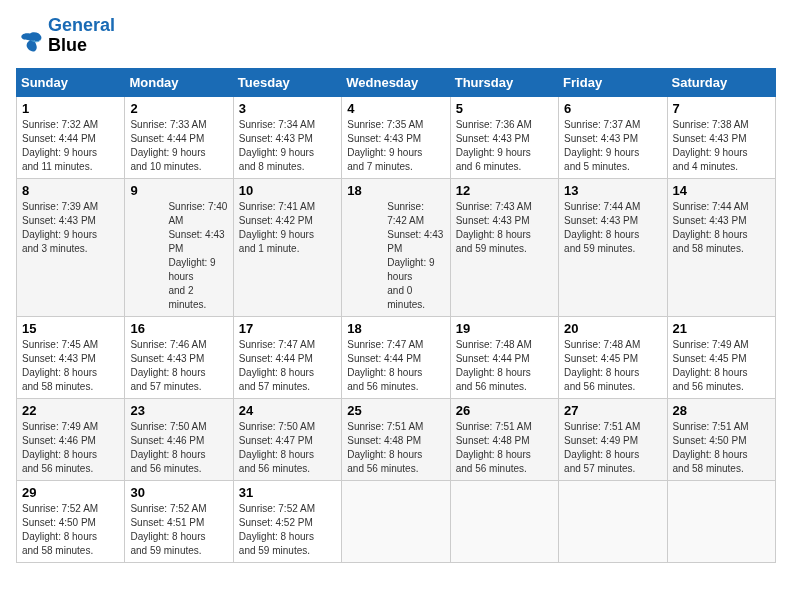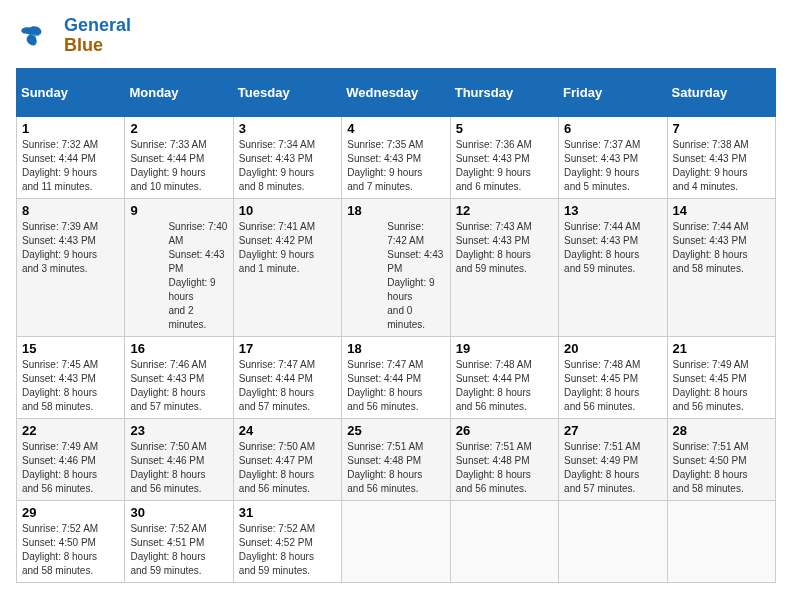--- a/index.html
+++ b/index.html
@@ -11,22 +11,22 @@
       padding: 16px;
     }
     .header {
       display: flex;
       justify-content: space-between;
       align-items: flex-start;
       margin-bottom: 12px;
     }
     .logo {
       display: flex;
-      align-items: center;
-      gap: 20px;
+      align-items: flex-end;
+      gap: 4px;
     }
     .logo-text {
       font-size: 18px;
       font-weight: bold;
       color: #333;
       line-height: 1.1;
     }
     .logo-text span { color: #1a6bb5; }
     .logo-bird {
       width: 28px;
@@ -43,21 +43,21 @@
       color: #555;
     }
     .calendar {
       width: 100%;
       border-collapse: collapse;
       font-size: 11px;
     }
     .calendar th {
       background: #1a6bb5;
       color: #fff;
-      padding: 16px 4px;
+      padding: 6px 4px;
       text-align: left;
       font-size: 13px;
       font-weight: bold;
       border: 1px solid #1a6bb5;
     }
     .calendar td {
       vertical-align: top;
       padding: 4px 5px;
       border: 1px solid #ccc;
       width: calc(100% / 7);
@@ -89,21 +89,21 @@
 <body>
 
 <div class="header">
   <div class="logo">
     <svg class="logo-bird" viewBox="0 0 40 40">
       <path d="M20 8 C24 4, 34 6, 36 12 C38 18, 30 20, 26 18 C28 22, 32 28, 28 32 C24 36, 18 32, 16 28 C14 24, 16 20, 20 18 C16 16, 10 18, 8 14 C6 10, 12 6, 20 8Z" fill="#1a6bb5"></path>
       <path d="M20 18 L26 18 C30 20, 38 18, 36 12 C38 18, 30 22, 26 20 L20 18Z" fill="#4a9fd4"></path>
     </svg>
     <div class="logo-text">
       <div><span>General</span></div>
-      <div><span style="color:#a16207">Blue</span></div>
+      <div><span style="color:#000000">Blue</span></div>
     </div>
   </div>
   <div class="title-block">
   </div>
 </div>
 
 <table class="calendar">
   <thead>
     <tr>
     <th>Sunday</th>

